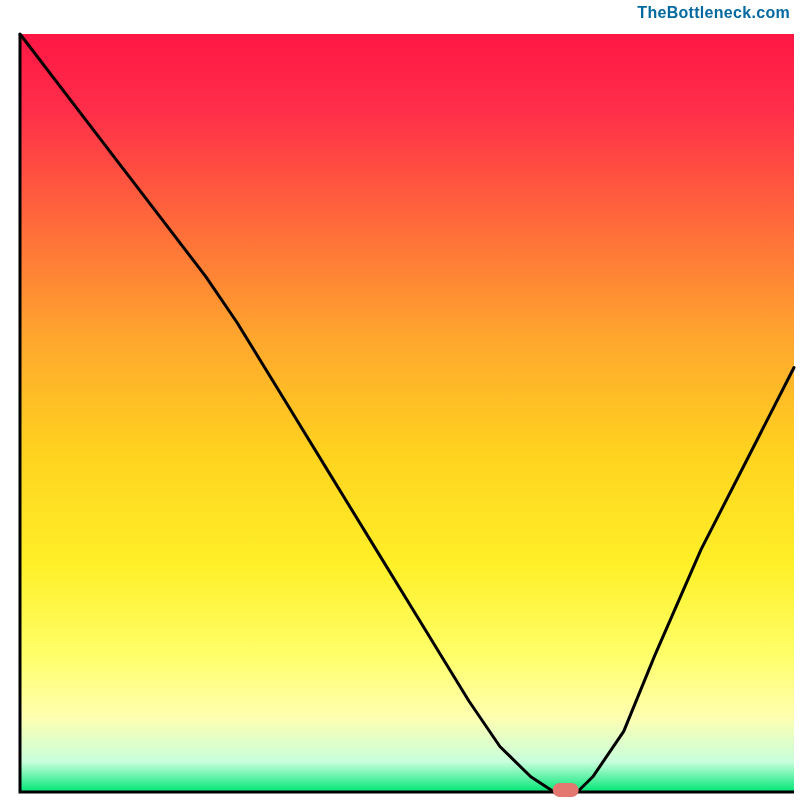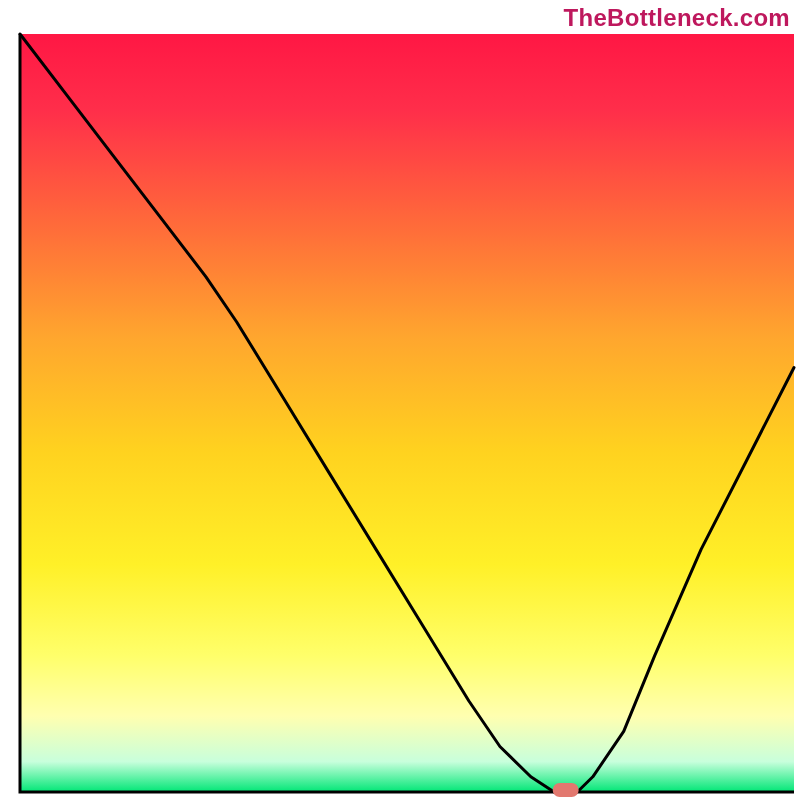--- a/index.html
+++ b/index.html
@@ -13,23 +13,23 @@
   }
   .chart-container {
     position: relative;
     width: 800px;
     height: 800px;
   }
   .watermark {
     position: absolute;
     top: 4px;
     right: 10px;
-    font-size: 24px;
+    font-size: 16px;
     font-weight: 600;
-    color: #be185d;
+    color: #0369a1;
     letter-spacing: 0.3px;
     user-select: none;
   }
   svg {
     position: absolute;
     top: 0;
     left: 0;
   }
 </style>
 </head>

